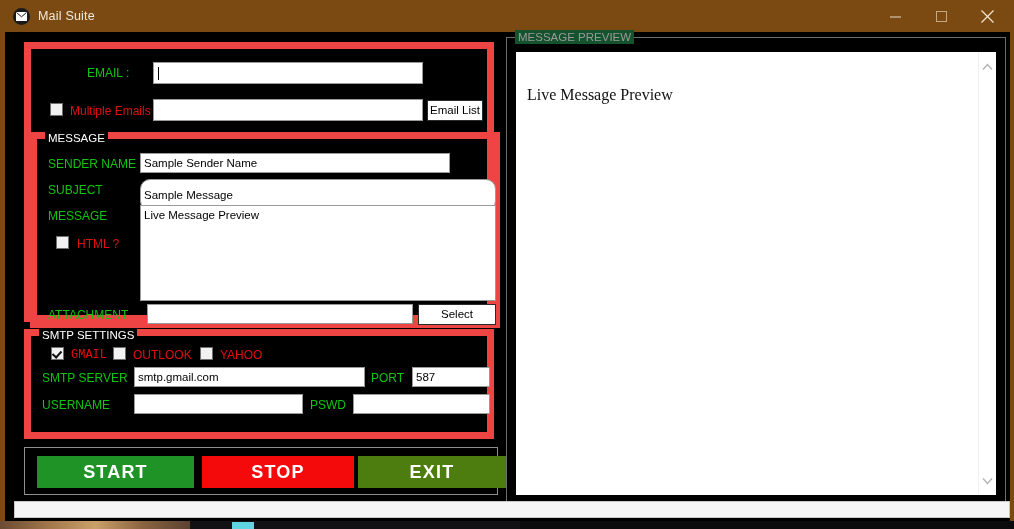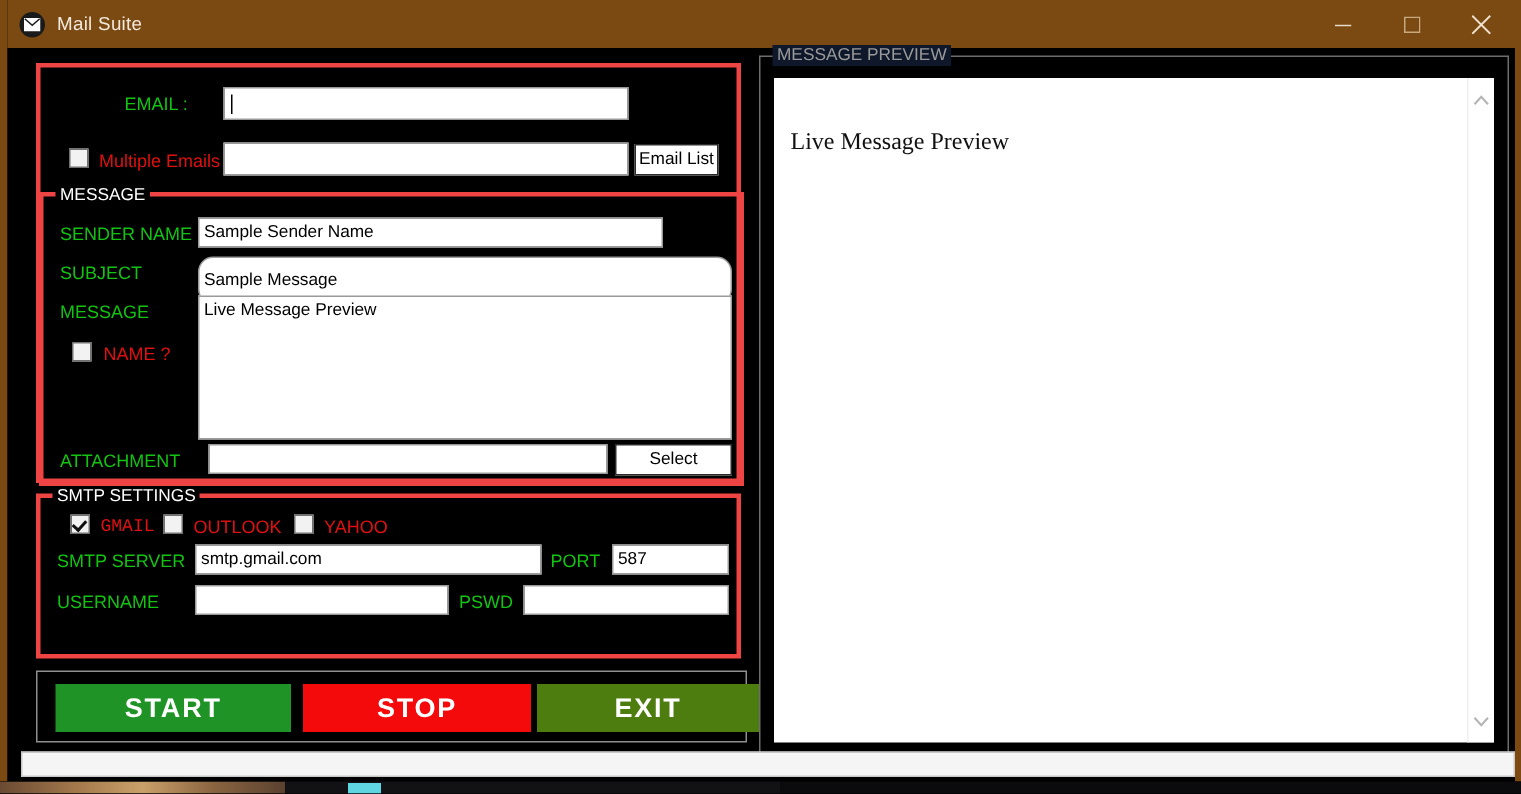--- a/index.html
+++ b/index.html
@@ -75,21 +75,21 @@
   
   .left-col {
     position: absolute;
     left: 9px;
     top: 5px;
     width: 484px;
     height: 468px;
   }
   .gbox {
     position: absolute;
-    border: 3px solid #ef4444;
+    border: 7px solid #ef4444;
     box-sizing: border-box;
   }
   .gbox > .gbox-title {
     position: absolute;
     top: -8px;
     left: 8px;
     background: #000;
     padding: 0 3px;
     font-size: 11.5px;
     color: #ffffff;
@@ -229,21 +229,21 @@
     top: 5px;
     width: 500px;
     height: 468px;
     border: 1px solid #6d6d6d;
     box-sizing: border-box;
   }
   .right-col > .gbox-title {
     position: absolute;
     top: -8px;
     left: 8px;
-    background: #0f172a;
+    background: #14532d;
     padding: 0 3px;
     font-size: 11.5px;
     color: #9a9a9a;
     line-height: 14px;
   }
   .preview-pane {
     position: absolute;
     left: 9px;
     top: 14px;
     right: 9px;
@@ -378,21 +378,21 @@
           <div class="lbl" style="left:11px; top:18px;">SENDER NAME</div>
           <input class="txt" style="left: 103px; top: 14px; width: 310px; height: 20px;" value="Sample Sender Name">
 
           <div class="lbl" style="left:11px; top:44px;text-align:center;">SUBJECT</div>
           <input class="txt" style="left: 103px; top: 40px; width: 356px; height: 32px; border-radius: 10px;" value="Sample Message">
 
           <div class="lbl" style="left:11px; top:70px;">MESSAGE</div>
           <textarea class="ta" style="left: 103px; top: 66px; width: 356px; height: 96px;">Live Message Preview</textarea>
 
           <div class="cb" style="left:19px; top:97px;"></div>
-          <div class="lbl-red" style="left:40px; top:98px;">NAME ?</div>
+          <div class="lbl-red" style="left:40px; top:98px;">HTML ?</div>
 
           <div class="lbl" style="left:11px; top:169px;">ATTACHMENT</div>
           <input class="txt" style="left: 110px; top: 165px; width: 266px; height: 20px;" value="">
           <button class="btn-plain" style="left:381px; top:165px; width:78px; height:21px;">Select</button>
         </div>
       </div>
 
       <div class="gbox box-smtp">
         <div class="gbox-title">SMTP SETTINGS</div>
 

